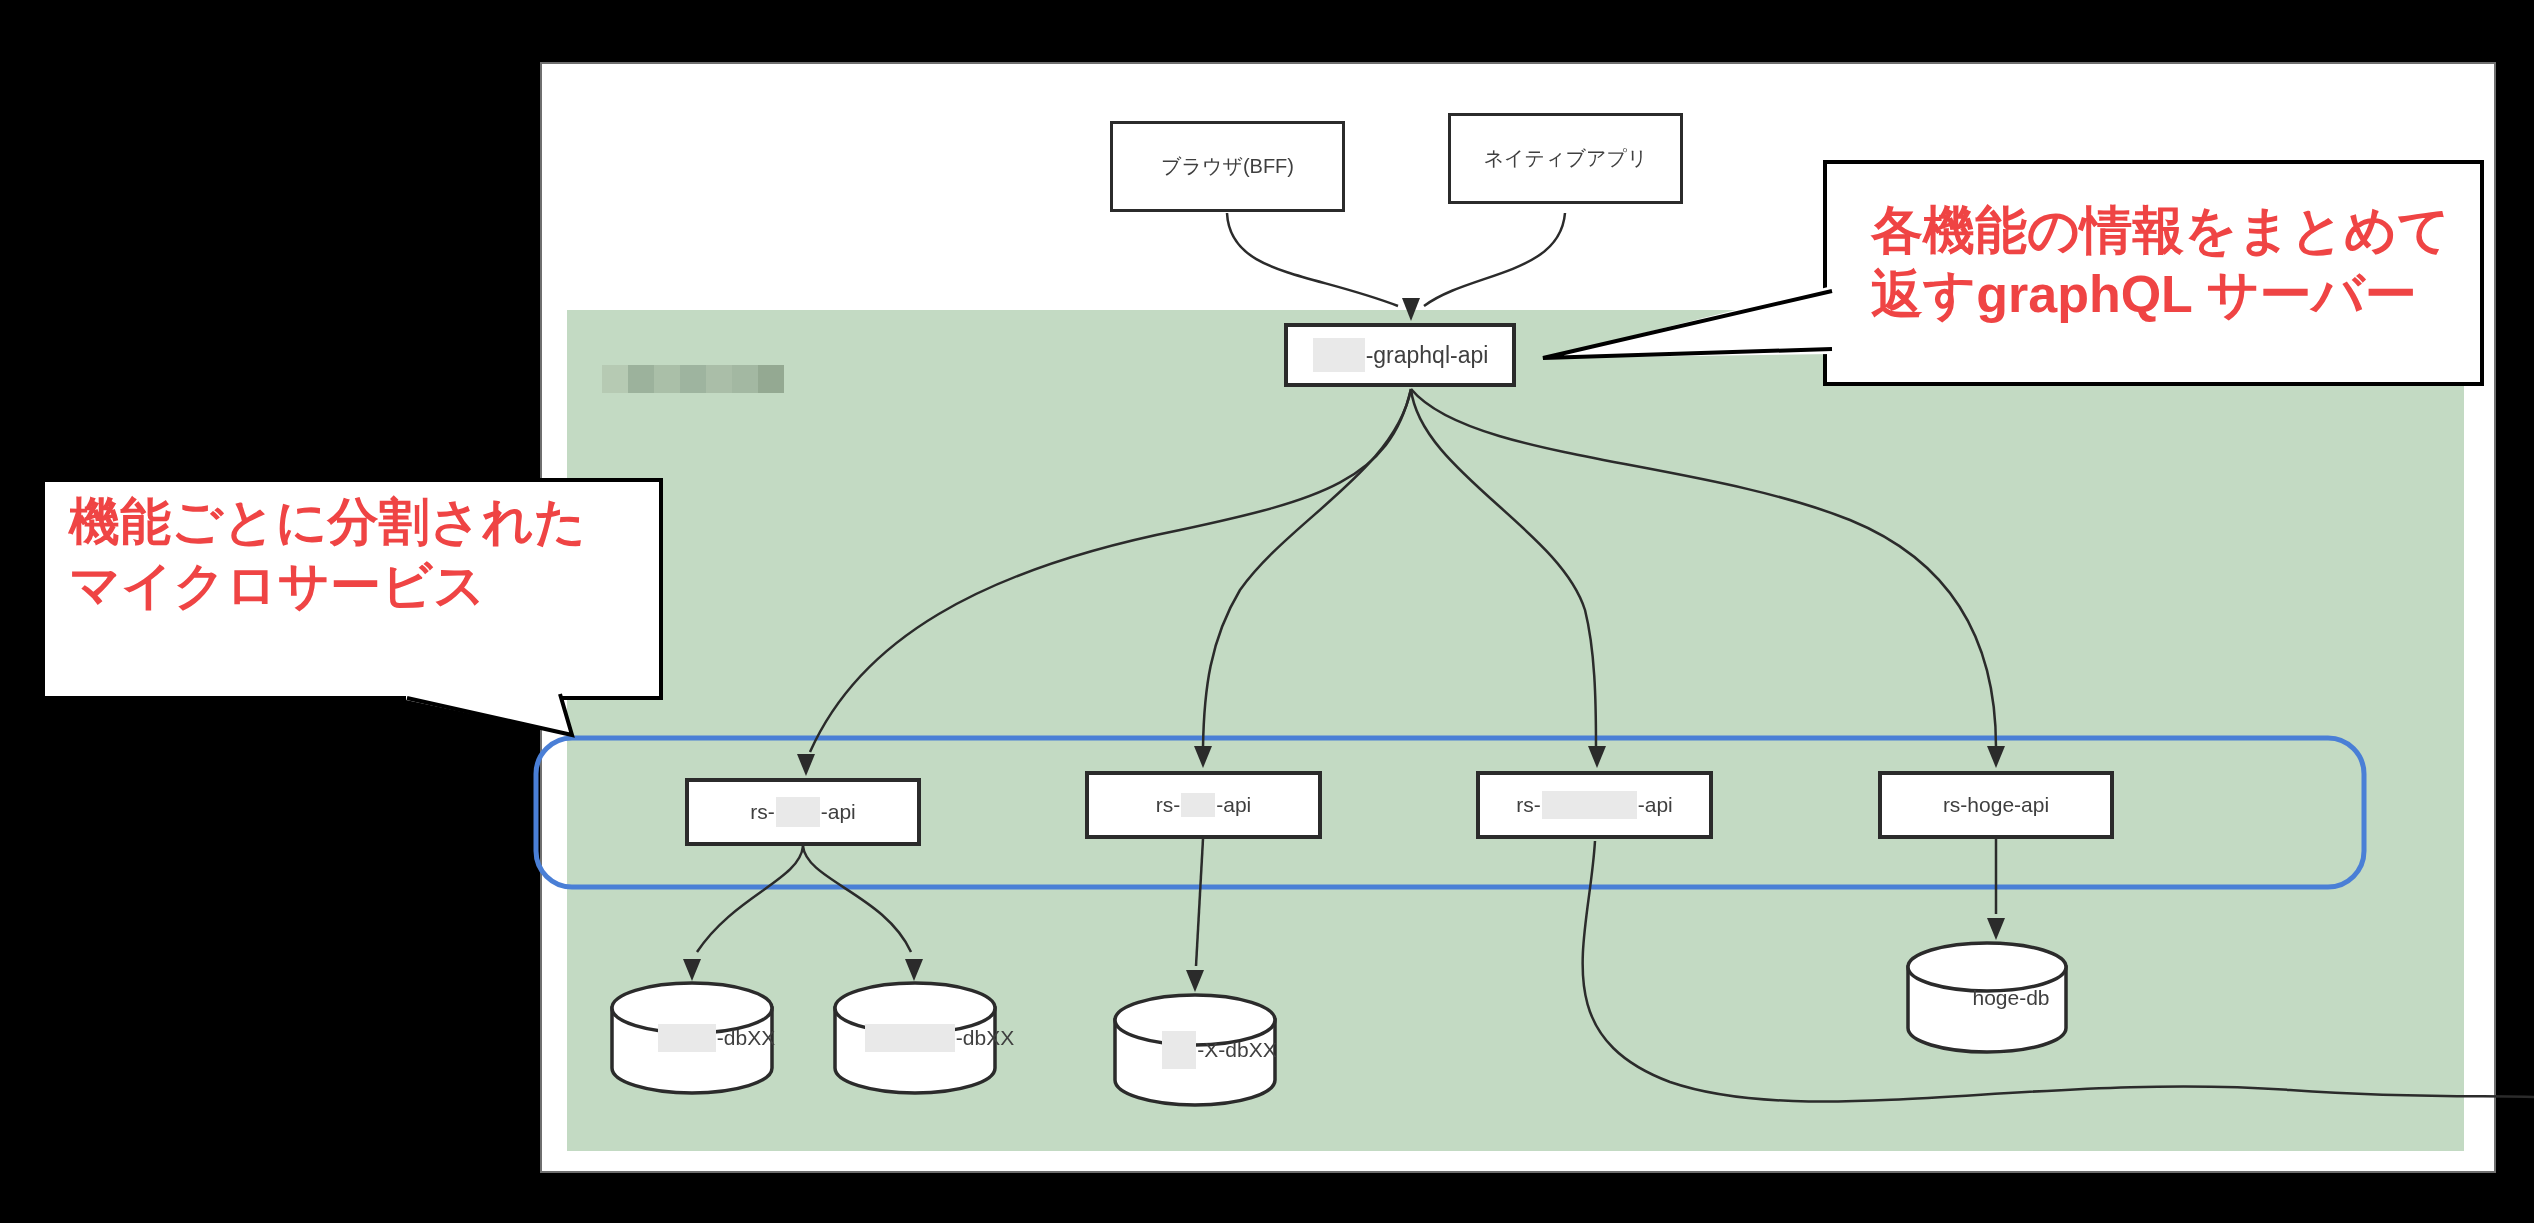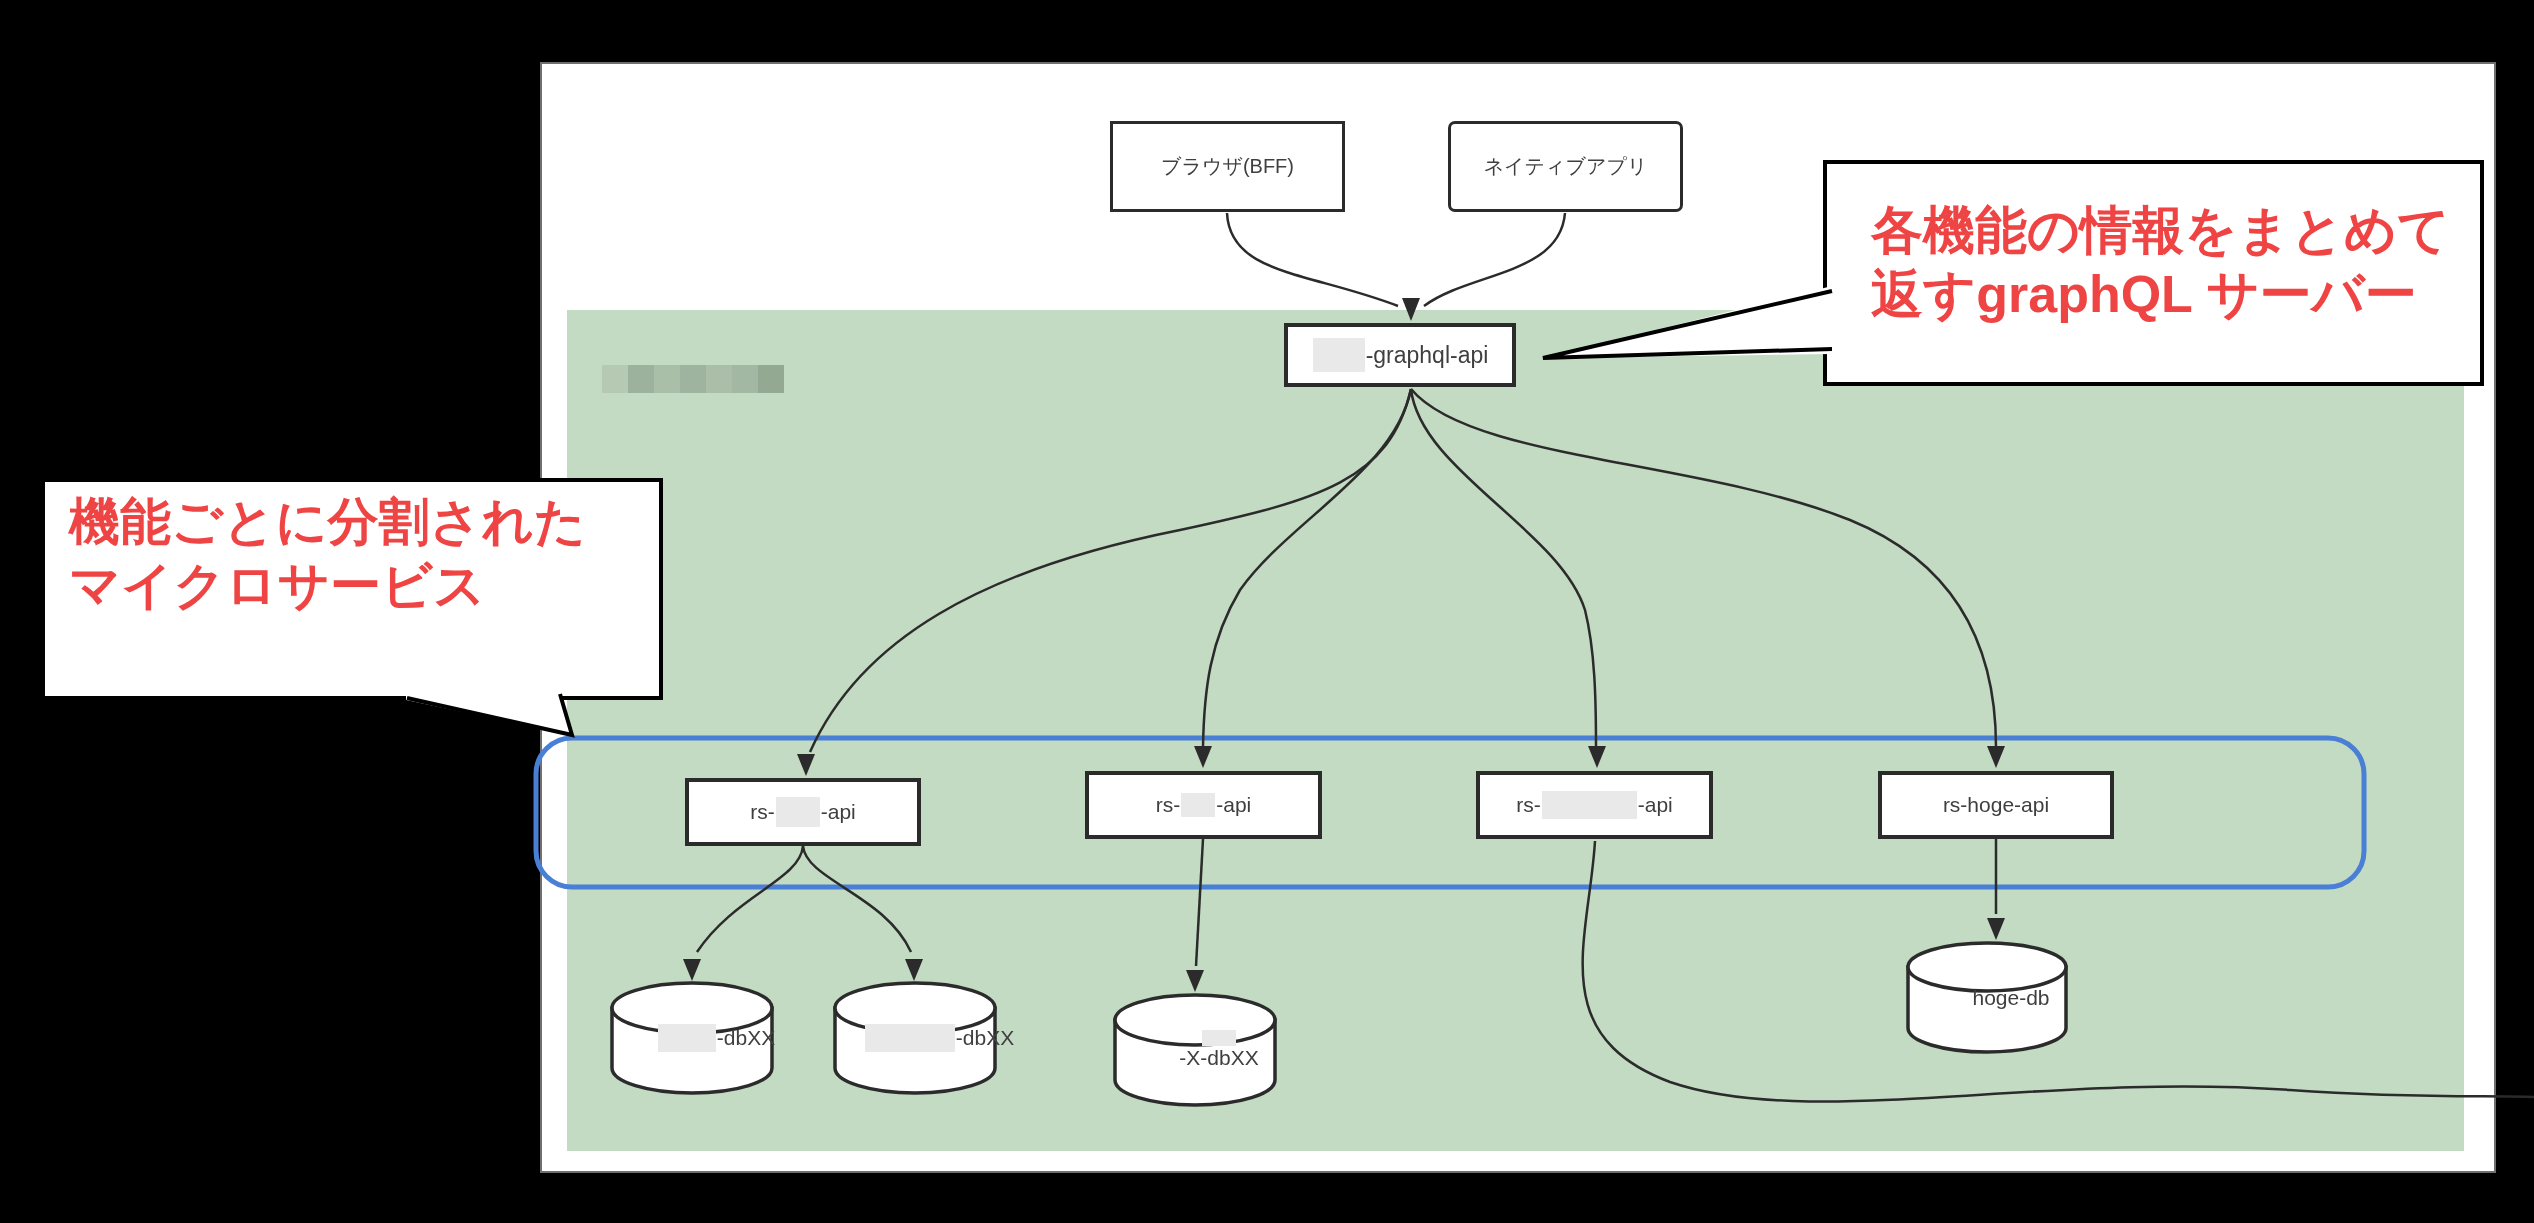--- a/index.html
+++ b/index.html
@@ -92,21 +92,21 @@
     </g>
     <g>
       <path d="M1908,967 V1028 A79,24 0 0 0 2066,1028 V967 Z" fill="#fff" stroke="#2b2b2b" stroke-width="3.5"></path>
       <ellipse cx="1987" cy="967" rx="79" ry="24" fill="#fff" stroke="#2b2b2b" stroke-width="3.5"></ellipse>
     </g>
   </svg>
 
   <div class="node client" style="left:1110px;top:121px;width:235px;height:91px;">
     <span>ブラウザ(BFF)</span>
   </div>
-  <div class="node client" style="left:1448px;top:121px;width:235px;height:91px;border-radius:7px;">
+  <div class="node client" style="left:1448px;top:113px;width:235px;height:91px;">
     <span>ネイティブアプリ</span>
   </div>
 
   <div class="node gateway" style="left:1284px;top:323px;width:232px;height:64px;">
     <span class="redact" style="width:52px;height:34px;"></span>
       <span>-graphql-api</span>
   </div>
 
   <div class="node service" style="left:685px;top:778px;width:236px;height:68px;">
     <span>rs-</span>
@@ -128,21 +128,21 @@
   </div>
 
   <div class="dblabel" style="left:612px;top:1022px;width:160px;height:32px;">
     <span class="redact" style="width:58px;height:28px;"></span>
       <span>-dbXX</span>
   </div>
   <div class="dblabel" style="left:835px;top:1022px;width:160px;height:32px;">
     <span class="redact" style="width:90px;height:28px;"></span>
       <span>-dbXX</span>
   </div>
-  <div class="dblabel" style="left:1115px;top:1030px;width:160px;height:40px;flex-direction:column;">
+  <div class="dblabel" style="left:1115px;top:1030px;width:160px;height:40px;">
     <span class="redact" style="width:34px;height:38px;"></span>
       <span>-X-dbXX</span>
   </div>
   <div class="dblabel" style="left:1908px;top:982px;width:158px;height:32px;">
     <span>hoge-db</span>
   </div>
 
   <div class="callout callout-right">
     <div class="line">各機能の情報をまとめて</div>
     <div class="line">返すgraphQL サーバー</div>

